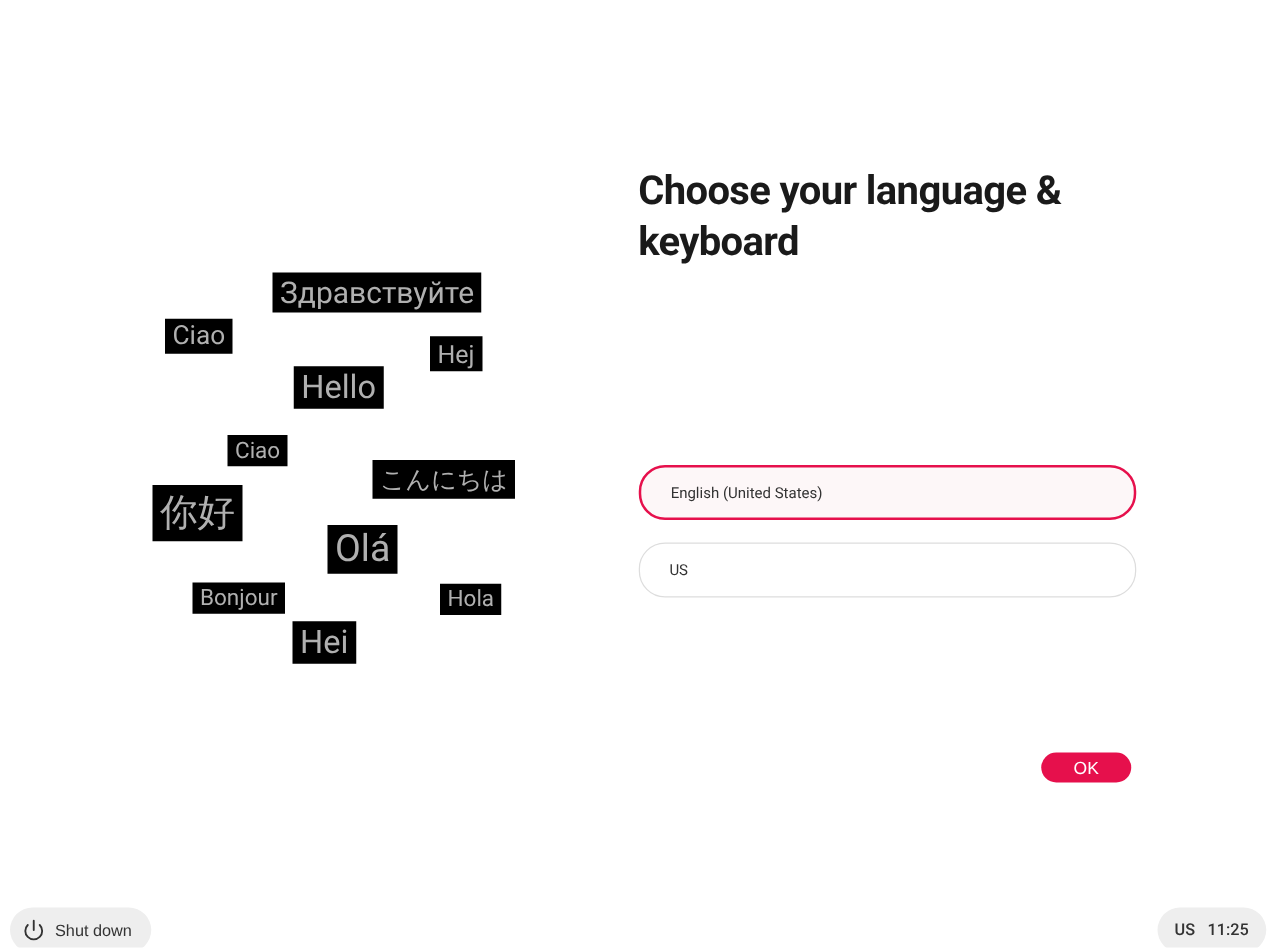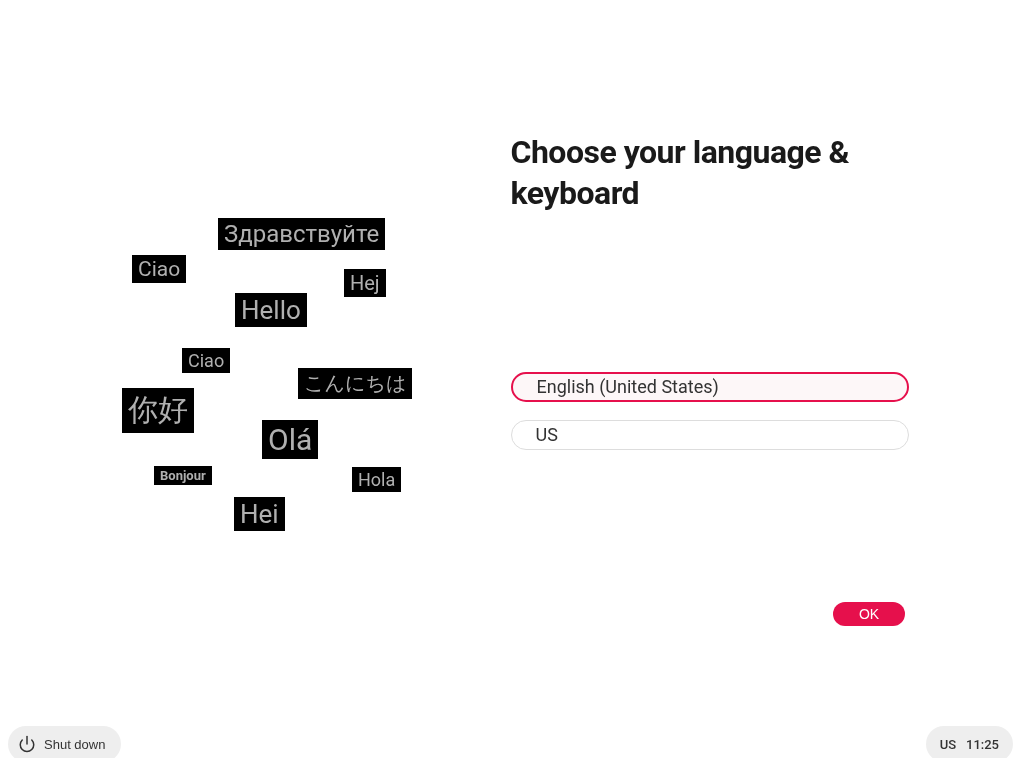--- a/index.html
+++ b/index.html
@@ -34,47 +34,47 @@
       font-weight: 400;
     }
     .g1 { left: 218px; top: 218px; font-size: 24px; }
     .g2 { left: 132px; top: 255px; font-size: 21px; }
     .g3 { left: 344px; top: 269px; font-size: 20px; }
     .g4 { left: 235px; top: 293px; font-size: 26px; }
     .g5 { left: 182px; top: 348px; font-size: 18px; }
     .g6 { left: 298px; top: 368px; font-size: 20px; }
     .g7 { left: 122px; top: 388px; font-size: 30px; }
     .g8 { left: 262px; top: 420px; font-size: 30px; }
-    .g9 { left: 154px; top: 466px; font-size: 13px; font-weight: bold; }
+    .g9 { left: 154px; top: 466px; font-size: 18px; }
     .g10 { left: 352px; top: 467px; font-size: 18px; }
     .g11 { left: 234px; top: 497px; font-size: 26px; }
 
     .right-panel {
       width: 50%;
       padding: 132px 110px 0 0;
       position: relative;
     }
     .heading {
       font-size: 32px;
       font-weight: 700;
       color: #1a1a1a;
       line-height: 1.28;
       letter-spacing: -0.5px;
       margin-bottom: 158px;
       max-width: 400px;
     }
     .select-field {
       width: 398px;
-      height: 30px;
+      height: 44px;
       border: 1px solid #ddd;
       border-radius: 21px;
       display: flex;
       align-items: center;
       padding: 0 24px;
-      font-size: 18px;
+      font-size: 12px;
       color: #333;
       margin-bottom: 18px;
       cursor: pointer;
       background: #fff;
     }
     .select-field.focused {
       border: 2px solid #e6104c;
       background: #fdf7f8;
     }
     .ok-button {

